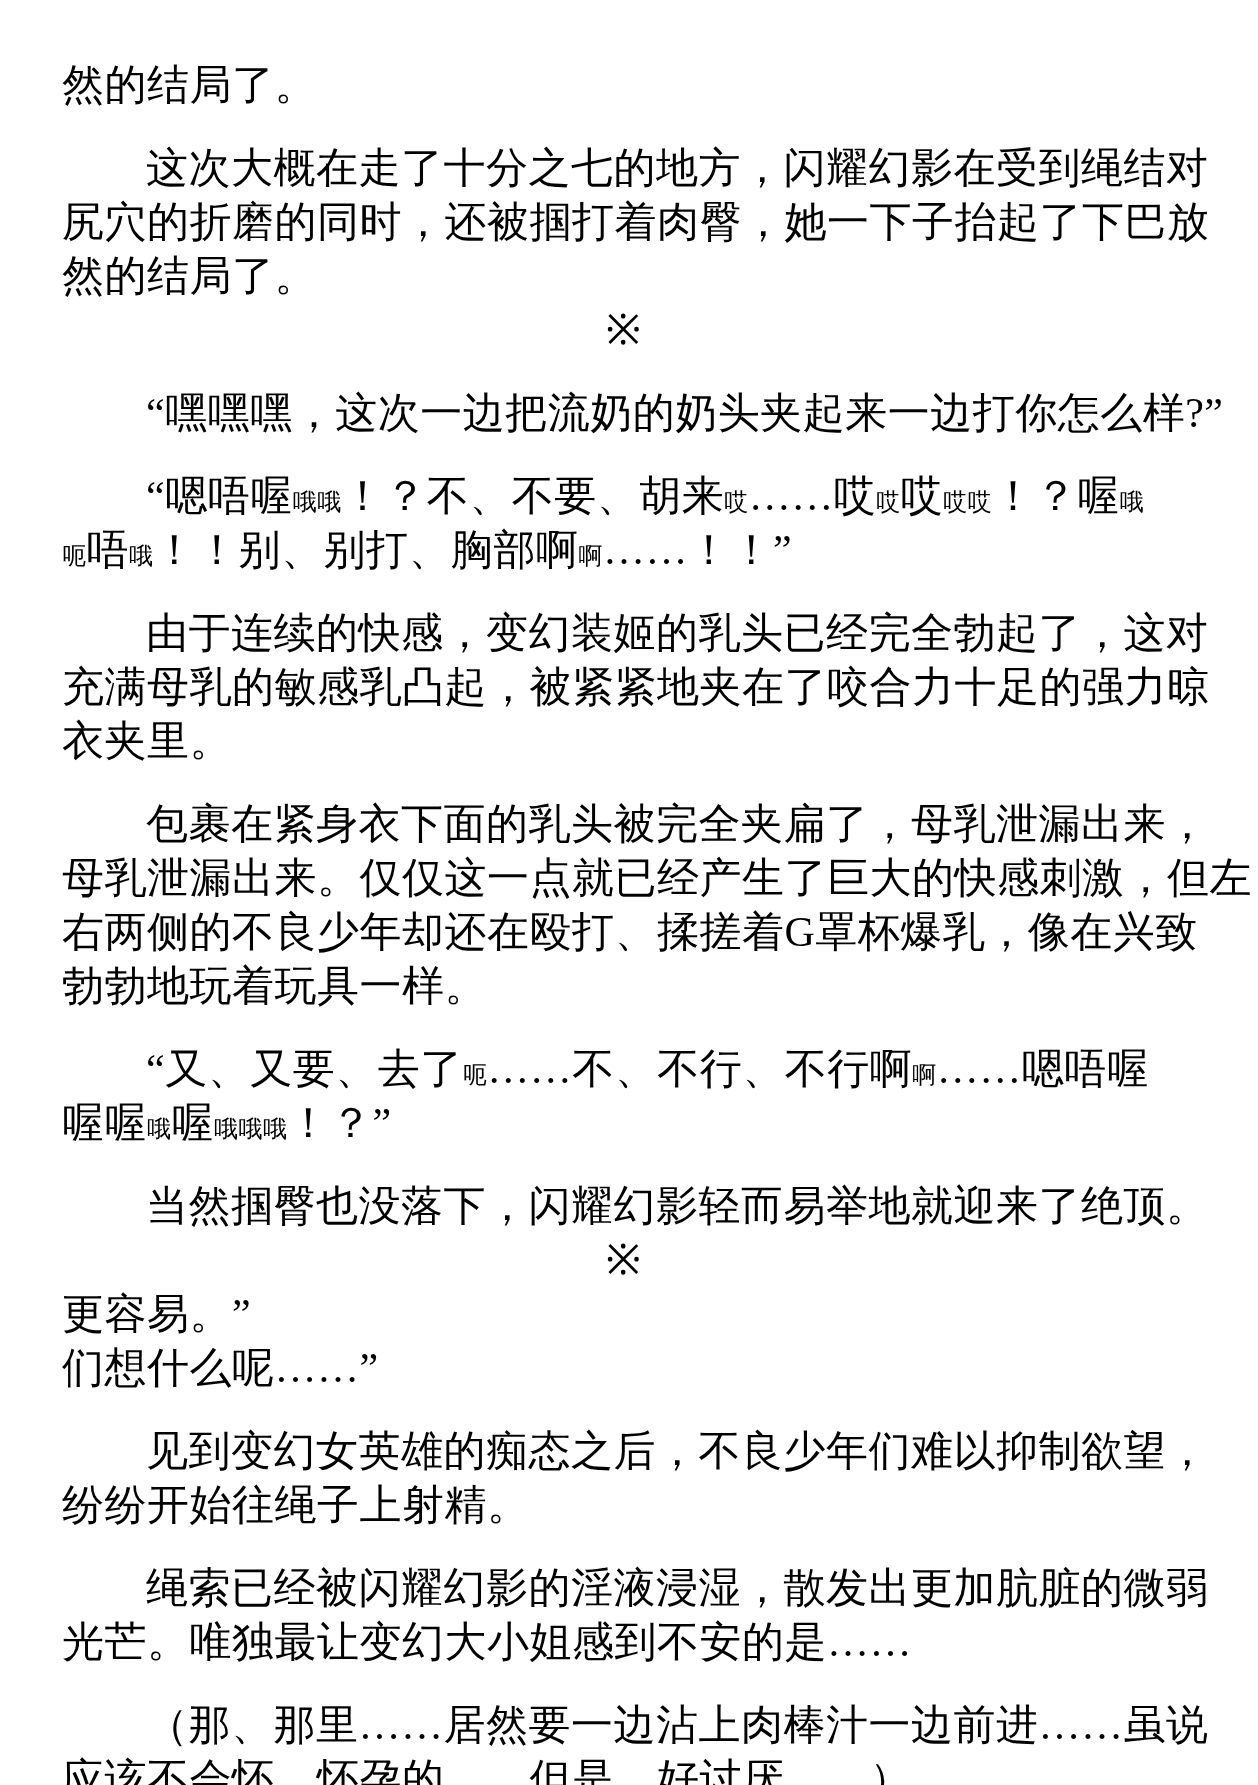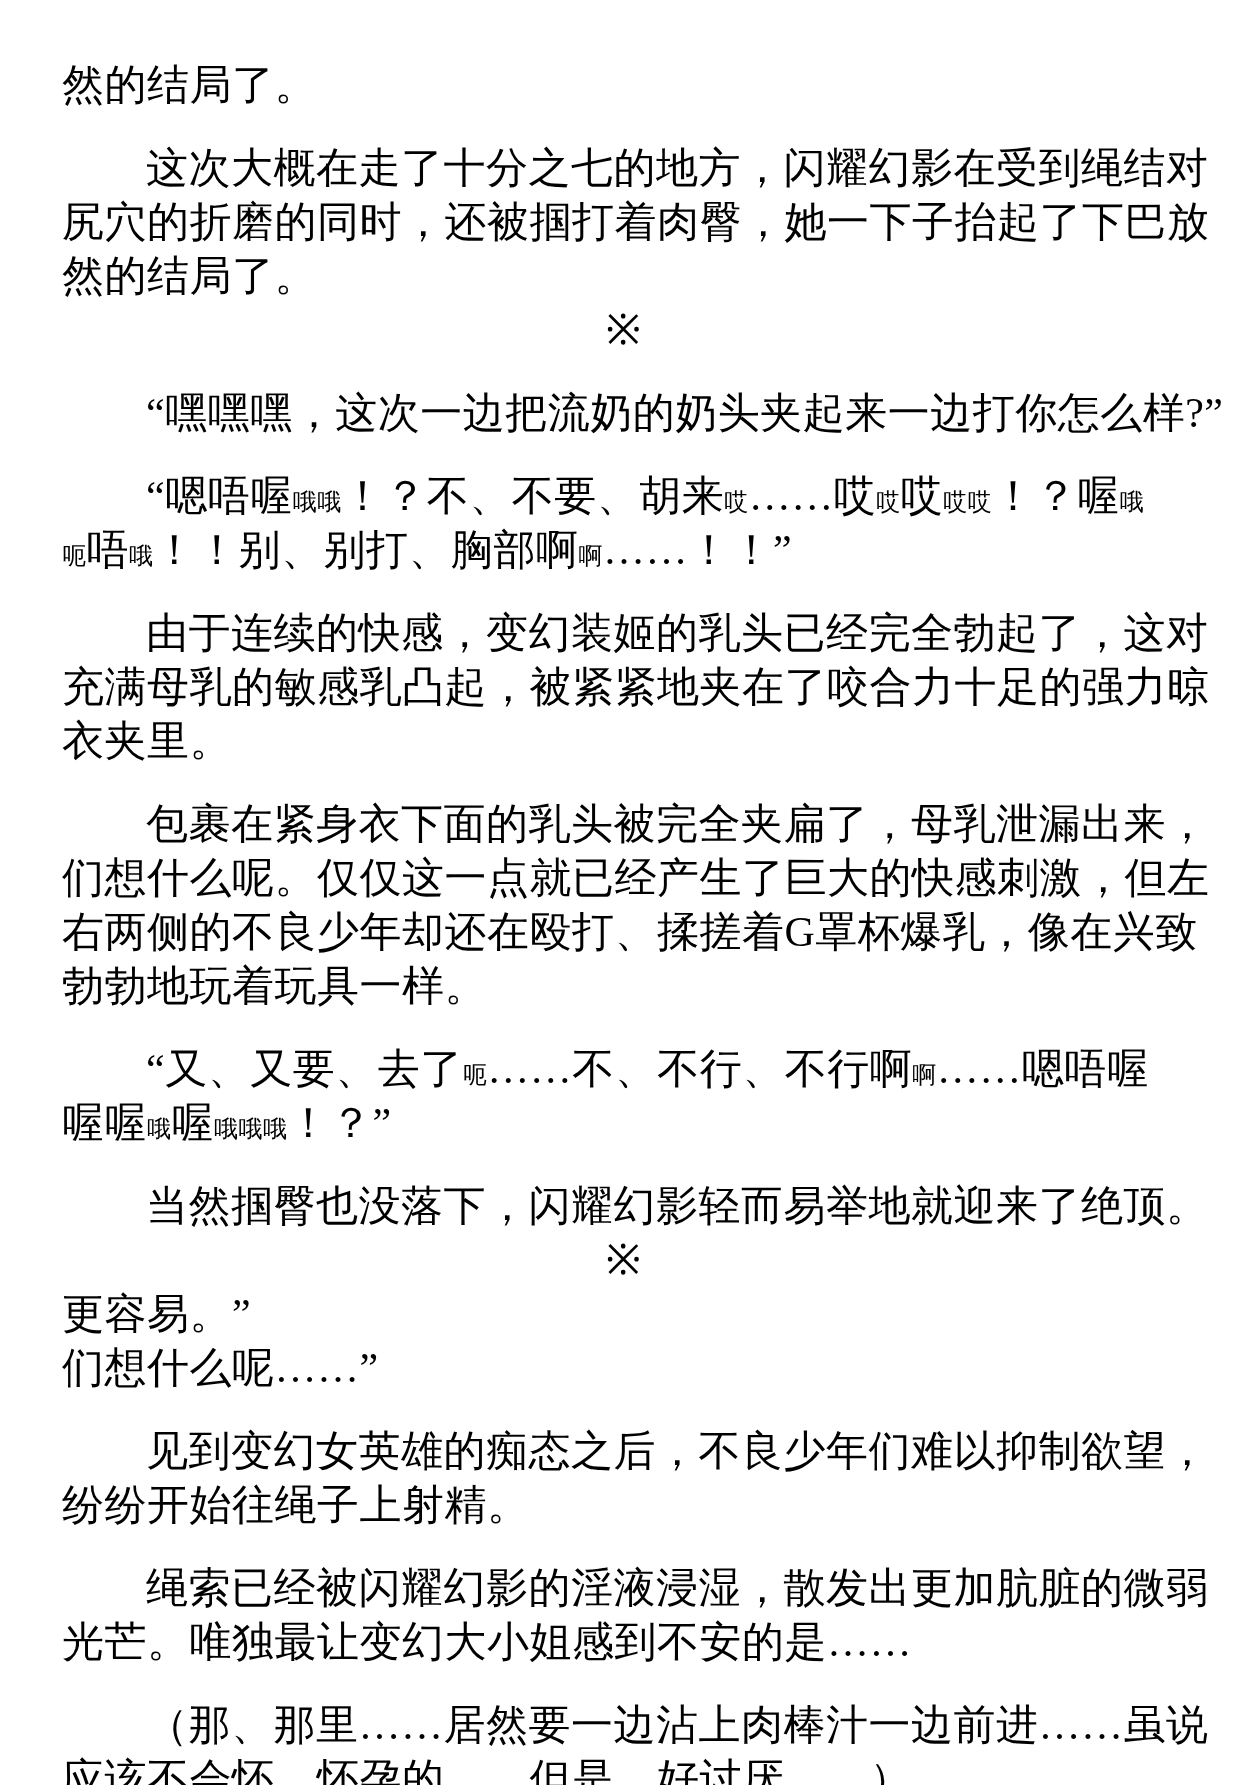--- a/index.html
+++ b/index.html
@@ -51,21 +51,21 @@
       <div class="line"><span class="seg">尻穴的折磨的同时，还被掴打着肉臀，她一下子抬起了下巴放</span></div>
       <div class="line"><span class="seg">然的结局了。</span></div>
       <div class="line center"><span class="seg">※</span></div>
       <div class="line indent"><span class="seg">“嘿嘿嘿，这次一边把流奶的奶头夹起来一边打你怎么样?”</span></div>
       <div class="line indent"><span class="seg">“嗯唔喔</span><span class="seg small">哦哦</span><span class="seg">！？不、不要、胡来</span><span class="seg small">哎</span><span class="seg">……哎</span><span class="seg small">哎</span><span class="seg">哎</span><span class="seg small">哎哎</span><span class="seg">！？喔</span><span class="seg small">哦</span></div>
       <div class="line"><span class="seg small">呃</span><span class="seg">唔</span><span class="seg small">哦</span><span class="seg">！！别、别打、胸部啊</span><span class="seg small">啊</span><span class="seg">……！！”</span></div>
       <div class="line indent"><span class="seg">由于连续的快感，变幻装姬的乳头已经完全勃起了，这对</span></div>
       <div class="line"><span class="seg">充满母乳的敏感乳凸起，被紧紧地夹在了咬合力十足的强力晾</span></div>
       <div class="line"><span class="seg">衣夹里。</span></div>
       <div class="line indent"><span class="seg">包裹在紧身衣下面的乳头被完全夹扁了，母乳泄漏出来，</span></div>
-      <div class="line"><span class="seg">们想什么呢。仅仅这一点就已经产生了巨大的快感刺激，但左</span></div>
+      <div class="line"><span class="seg">母乳泄漏出来。仅仅这一点就已经产生了巨大的快感刺激，但左</span></div>
       <div class="line"><span class="seg">右两侧的不良少年却还在殴打、揉搓着G罩杯爆乳，像在兴致</span></div>
       <div class="line"><span class="seg">勃勃地玩着玩具一样。</span></div>
       <div class="line indent"><span class="seg">“又、又要、去了</span><span class="seg small">呃</span><span class="seg">……不、不行、不行啊</span><span class="seg small">啊</span><span class="seg">……嗯唔喔</span></div>
       <div class="line"><span class="seg">喔喔</span><span class="seg small">哦</span><span class="seg">喔</span><span class="seg small">哦哦哦</span><span class="seg">！？”</span></div>
       <div class="line indent"><span class="seg">当然掴臀也没落下，闪耀幻影轻而易举地就迎来了绝顶。</span></div>
       <div class="line center"><span class="seg">※</span></div>
       <div class="line"><span class="seg">更容易。”</span></div>
       <div class="line"><span class="seg">们想什么呢……”</span></div>
       <div class="line indent"><span class="seg">见到变幻女英雄的痴态之后，不良少年们难以抑制欲望，</span></div>
       <div class="line"><span class="seg">纷纷开始往绳子上射精。</span></div>

